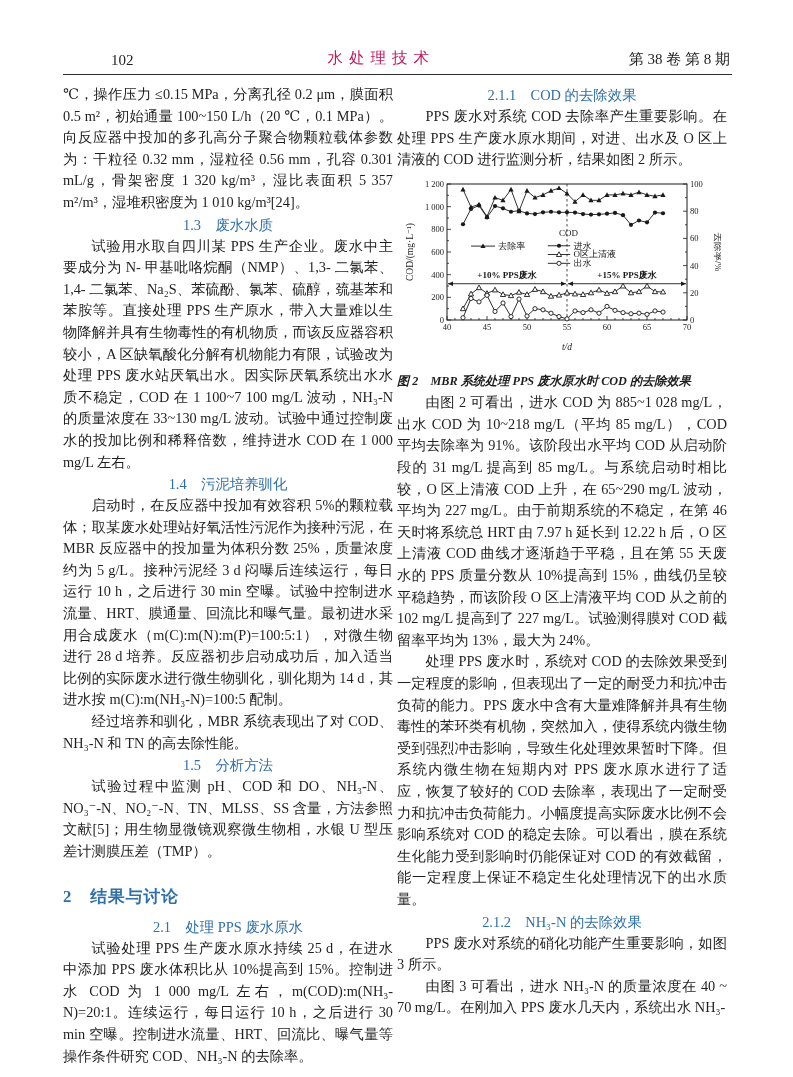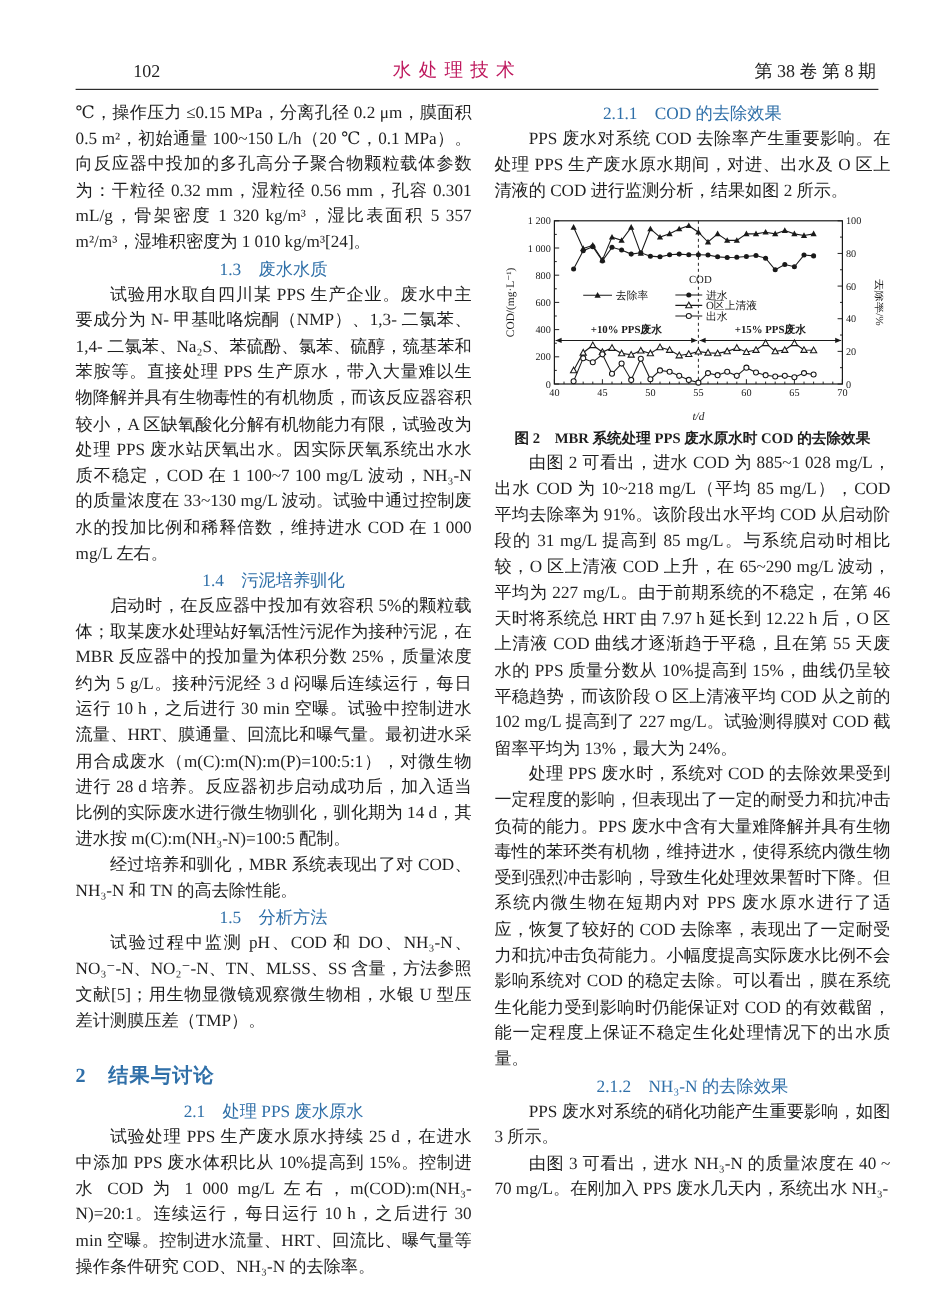--- a/index.html
+++ b/index.html
@@ -13,41 +13,41 @@
     padding:48px 61px 0 63px;background:#fff;
   }
   
   .page-header{
     display:flex;justify-content:space-between;align-items:flex-end;
     font-size:15px;padding:0 2px 5px 2px;margin-left:46px;
   }
   .page-header .journal{color:#be185d;letter-spacing:6px;font-size:15.5px;}
   .header-rule{border-top:1.6px solid #2c2c2c;margin:0 0 9px 0;}
   
-  .columns{display:flex;gap:19px;}
+  .columns{display:flex;gap:4px;}
   .col{width:330px;flex:0 0 330px;}
   p.body-text{
     margin:0;font-size:14.3px;line-height:21.6px;
     text-align:justify;text-justify:inter-ideograph;text-indent:2em;
   }
   p.no-indent{text-indent:0;}
   h3.sub-heading{
     margin:0;padding:0;font-size:14.4px;line-height:22px;
     color:#2f6fa8;font-weight:400;text-align:center;
   }
   h2.main-heading{
     margin:23px 0 8px 0;font-size:16.8px;line-height:22px;
     color:#2f6fa8;font-weight:600;letter-spacing:1px;
   }
   
   figure{margin:5px 0 3px 0;}
   .chart-box{width:318px;margin:0 auto;}
   .chart-box svg{display:block;}
   figcaption{font-size:12.2px;line-height:15.5px;}
-  .cap-zh{text-align:center;font-weight:bold;margin-top:4px;}
+  .cap-zh{font-weight:bold;margin-top:20px;font-style:italic;}
   .cap-en{width:fit-content;margin:1px auto 4px auto;text-align:left;}
   .cap-en .l2{padding-left:34px;}
 </style>
 </head>
 <body>
 
 <div class="page">
 
   <header class="page-header">
     <span>102</span>
@@ -289,20 +289,20 @@
               <circle cx="156" cy="87.33333333333333" r="2.1" fill="#fff" stroke="#1a1a1a" stroke-width="0.9"></circle>
               <text x="170.39999999999998" y="90.33333333333333" font-size="9" fill="#1a1a1a" font-family="&quot;Liberation Serif&quot;,&quot;DejaVu Serif&quot;,serif" text-anchor="start">出水</text>
             </svg>
           </div>
         <figcaption>
           <div class="cap-zh">图 2　MBR 系统处理 PPS 废水原水时 COD 的去除效果</div>
         </figcaption>
       </figure>
 
       <p class="body-text">由图 2 可看出，进水 COD 为 885~1 028 mg/L，出水 COD 为 10~218 mg/L（平均 85 mg/L），COD 平均去除率为 91%。该阶段出水平均 COD 从启动阶段的 31 mg/L 提高到 85 mg/L。与系统启动时相比较，O 区上清液 COD 上升，在 65~290 mg/L 波动，平均为 227 mg/L。由于前期系统的不稳定，在第 46 天时将系统总 HRT 由 7.97 h 延长到 12.22 h 后，O 区上清液 COD 曲线才逐渐趋于平稳，且在第 55 天废水的 PPS 质量分数从 10%提高到 15%，曲线仍呈较平稳趋势，而该阶段 O 区上清液平均 COD 从之前的 102 mg/L 提高到了 227 mg/L。试验测得膜对 COD 截留率平均为 13%，最大为 24%。</p>
-      <p class="body-text">处理 PPS 废水时，系统对 COD 的去除效果受到一定程度的影响，但表现出了一定的耐受力和抗冲击负荷的能力。PPS 废水中含有大量难降解并具有生物毒性的苯环类有机物，维持进水，使得系统内微生物受到强烈冲击影响，导致生化处理效果暂时下降。但系统内微生物在短期内对 PPS 废水原水进行了适应，恢复了较好的 COD 去除率，表现出了一定耐受力和抗冲击负荷能力。小幅度提高实际废水比例不会影响系统对 COD 的稳定去除。可以看出，膜在系统生化能力受到影响时仍能保证对 COD 的有效截留，能一定程度上保证不稳定生化处理情况下的出水质量。</p>
+      <p class="body-text">处理 PPS 废水时，系统对 COD 的去除效果受到一定程度的影响，但表现出了一定的耐受力和抗冲击负荷的能力。PPS 废水中含有大量难降解并具有生物毒性的苯环类有机物，突然加入，使得系统内微生物受到强烈冲击影响，导致生化处理效果暂时下降。但系统内微生物在短期内对 PPS 废水原水进行了适应，恢复了较好的 COD 去除率，表现出了一定耐受力和抗冲击负荷能力。小幅度提高实际废水比例不会影响系统对 COD 的稳定去除。可以看出，膜在系统生化能力受到影响时仍能保证对 COD 的有效截留，能一定程度上保证不稳定生化处理情况下的出水质量。</p>
       <h3 class="sub-heading">2.1.2　NH₃-N 的去除效果</h3>
       <p class="body-text">PPS 废水对系统的硝化功能产生重要影响，如图 3 所示。</p>
       <p class="body-text">由图 3 可看出，进水 NH₃-N 的质量浓度在 40 ~ 70 mg/L。在刚加入 PPS 废水几天内，系统出水 NH₃-</p>
     </section>
 
   </main>
 </div>
 
 </body></html>

